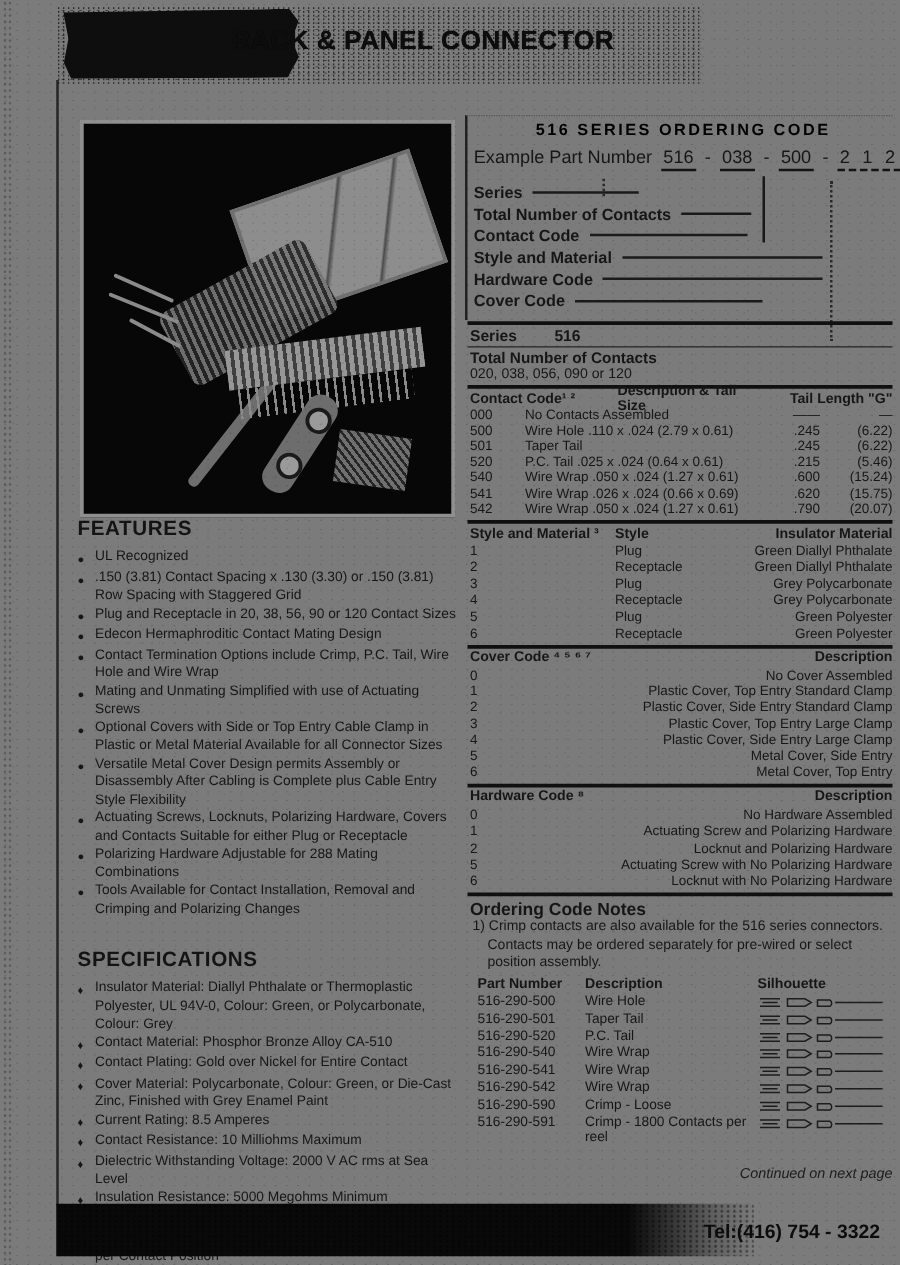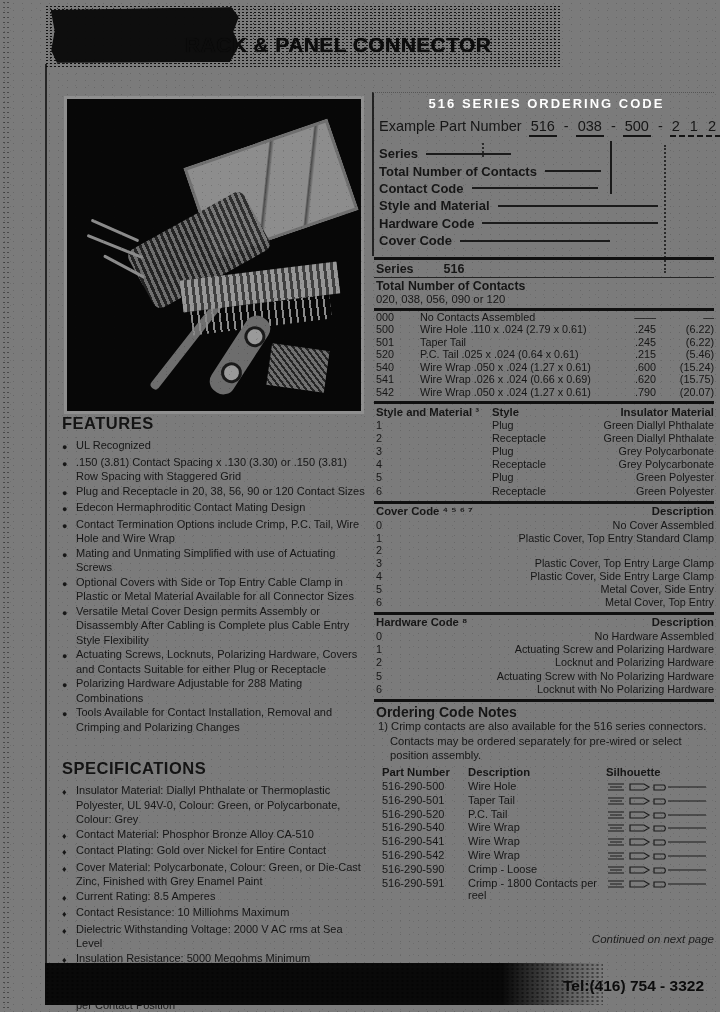--- a/index.html
+++ b/index.html
@@ -23,21 +23,21 @@
   #left-rule { position:absolute; left:45px; top:64px; width:0; height:901px; border-left:2px solid #262626; }
 
   
   #header-band { position:absolute; left:45px; top:5px; width:516px; height:62px;
     background-image: radial-gradient(rgba(0,0,0,.85) .6px, transparent .9px),
                       radial-gradient(rgba(0,0,0,.6) .7px, transparent 1px);
     background-size:4px 3px, 7px 5px; background-position:0 0, 2px 1px; }
   #header-blob { position:absolute; left:6px; top:3px; width:188px; height:55px; background:#0e0e0e;
     transform:rotate(-.6deg);
     clip-path:polygon(0 2%,96% 0,100% 18%,97% 45%,100% 70%,95% 100%,3% 98%,0 75%,2% 40%); }
-  #page-title { position:absolute; left:140px; top:28px; font-size:21px; font-weight:bold;
+  #page-title { position:absolute; left:140px; top:16px; font-size:21px; font-weight:bold;
     letter-spacing:.4px; color:#0d0d0d; white-space:nowrap; text-shadow:0 0 .7px #000; }
 
   
   #photo { position:absolute; left:64px; top:96px; width:300px; height:318px;
     background:#070707; border:3px solid #8f8f8f; overflow:hidden; }
   .ph { position:absolute; }
   #ph-cover { right:14px; top:42px; width:152px; height:96px; background:#8d8d8d; transform:rotate(-19deg);
     background-image:linear-gradient(115deg, transparent 46%, #4c4c4c 47%, transparent 49%),
                      linear-gradient(115deg, transparent 70%, #4c4c4c 71%, transparent 73%);
     box-shadow:inset 0 0 0 3px #6f6f6f; }
@@ -56,39 +56,39 @@
   #ph-pin1 { left:22px; top:130px; width:52px; transform:rotate(24deg); }
   #ph-pin2 { left:18px; top:146px; width:60px; transform:rotate(22deg); }
   #ph-pin3 { left:34px; top:166px; width:46px; transform:rotate(28deg); }
   #ph-blob { right:34px; bottom:22px; width:58px; height:42px; opacity:.85;
     background:repeating-linear-gradient(45deg,#828282 0 3px,#2b2b2b 3px 5px); transform:rotate(8deg); }
 
   
   #ordering-box { position:absolute; left:372px; top:92px; width:342px; height:164px;
     border-left:2px solid #222; border-top:1px dotted #565656; padding:3px 0 0 5px; }
   #ordering-header { text-align:center; font-size:13px; font-weight:bold; letter-spacing:2px;
-    color:#ffffff; filter:blur(.5px); }
+    color:#000000; filter:blur(.5px); }
   #example-line { display:flex; align-items:baseline; gap:7px; margin-top:7px;
     font-size:14.5px; font-weight:normal; white-space:nowrap; }
   #example-line .seg { border-bottom:2px solid #141414; padding:0 2px 1px; }
   #example-line .seg-dashed { border-bottom-style:dashed; letter-spacing:3px; }
   #label-rows { margin-top:8px; }
   .l-row { display:flex; align-items:center; height:17.4px; font-size:13px; font-weight:bold; white-space:nowrap; }
   .leader { border-top:2px solid #1b1b1b; margin-left:8px; height:0; }
   .lw0{width:85px;} .lw1{width:56px;} .lw2{width:126px;} .lw3{width:160px;} .lw4{width:150px;} .lw5{width:176px;}
   .vline { position:absolute; width:0; }
   #v-516 { left:108px; top:50px; height:14px; border-left:2px dotted #2a2a2a; }
   #v-500 { left:236px; top:48px; height:53px; border-left:2px solid #191919; }
   #v-212 { left:290px; top:52px; height:128px; border-left:2px dotted #2a2a2a; }
 
   
   #right-col { position:absolute; left:374px; top:257px; width:340px; font-size:10.8px; }
   .rule-thick { border-top:3px solid #101010; }
   .rule-thin  { border-top:1.5px solid #242424; }
-  .row { display:flex; align-items:flex-start; }
+  .row { display:flex; align-items:flex-end; }
   #series-row { font-weight:bold; font-size:12.5px; height:17px; align-items:center; display:flex; gap:30px; padding-left:2px; }
   #contacts-label { font-weight:bold; font-size:12.3px; height:15px; padding:1px 0 0 2px; }
   #contacts-value { font-size:11.3px; height:15px; padding-left:2px; }
 
   .tbl-header { font-weight:bold; font-size:11.3px; height:15px; align-items:center; }
   .c-code { width:46px; padding-left:2px; }
   .c-desc { flex:1; }
   .c-gin  { width:46px; text-align:right; }
   .c-gmm  { width:58px; text-align:right; }
   #ct-head .c-desc { padding-left:28px; }
@@ -207,20 +207,25 @@
     <div class="rule-thick"></div>
     <div id="series-row">
       <span>Series</span>
       <span>516</span>
     </div>
     <div class="rule-thin"></div>
     <div id="contacts-label">Total Number of Contacts</div>
     <div id="contacts-value">020, 038, 056, 090 or 120</div>
     <div class="rule-thick"></div>
 
+    <div class="row tbl-header" id="ct-head">
+      <span class="c-code" style="width:92px">Contact Code¹ ²</span>
+      <span class="c-desc">Description &amp; Tail Size</span>
+      <span style="width:104px;text-align:right">Tail Length "G"</span>
+    </div>
     <div id="contact-rows">
 
         <div class="row">
           <span class="c-code">000</span>
           <span class="c-desc">No Contacts Assembled</span>
           <span class="c-gin">——</span>
           <span class="c-gmm">—</span>
         </div>
 
         <div class="row">
@@ -323,20 +328,21 @@
           <span class="k-desc">No Cover Assembled</span>
         </div>
 
         <div class="row">
           <span class="k-code">1</span>
           <span class="k-desc">Plastic Cover, Top Entry Standard Clamp</span>
         </div>
 
         <div class="row">
           <span class="k-code">2</span>
+          <span class="k-desc">Plastic Cover, Side Entry Standard Clamp</span>
         </div>
 
         <div class="row">
           <span class="k-code">3</span>
           <span class="k-desc">Plastic Cover, Top Entry Large Clamp</span>
         </div>
 
         <div class="row">
           <span class="k-code">4</span>
           <span class="k-desc">Plastic Cover, Side Entry Large Clamp</span>

